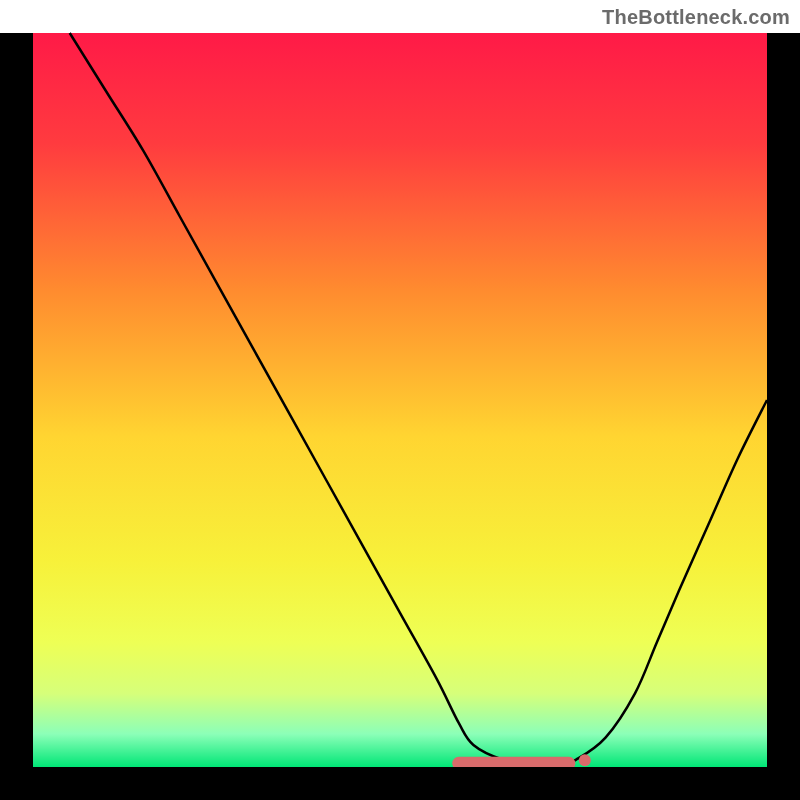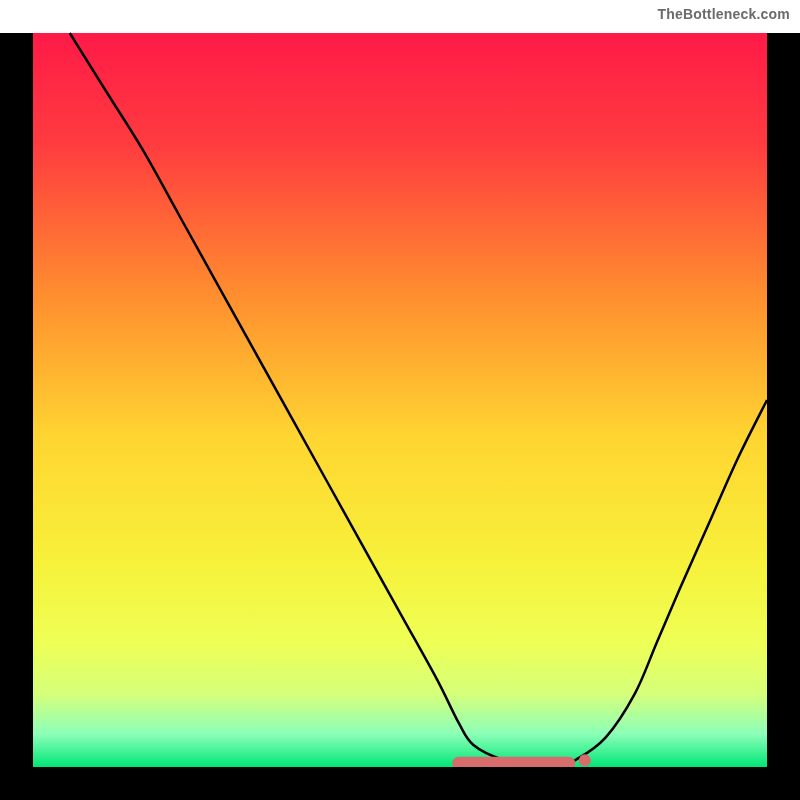--- a/index.html
+++ b/index.html
@@ -10,21 +10,21 @@
   }
   .container {
     width: 800px;
     height: 800px;
     position: relative;
   }
   .watermark {
     position: absolute;
     top: 6px;
     right: 10px;
-    font-size: 14px;
+    font-size: 20px;
     font-weight: 600;
     color: #6b6b6b;
     letter-spacing: 0.2px;
   }
   svg {
     display: block;
   }
 </style>
 </head>
 <body>

